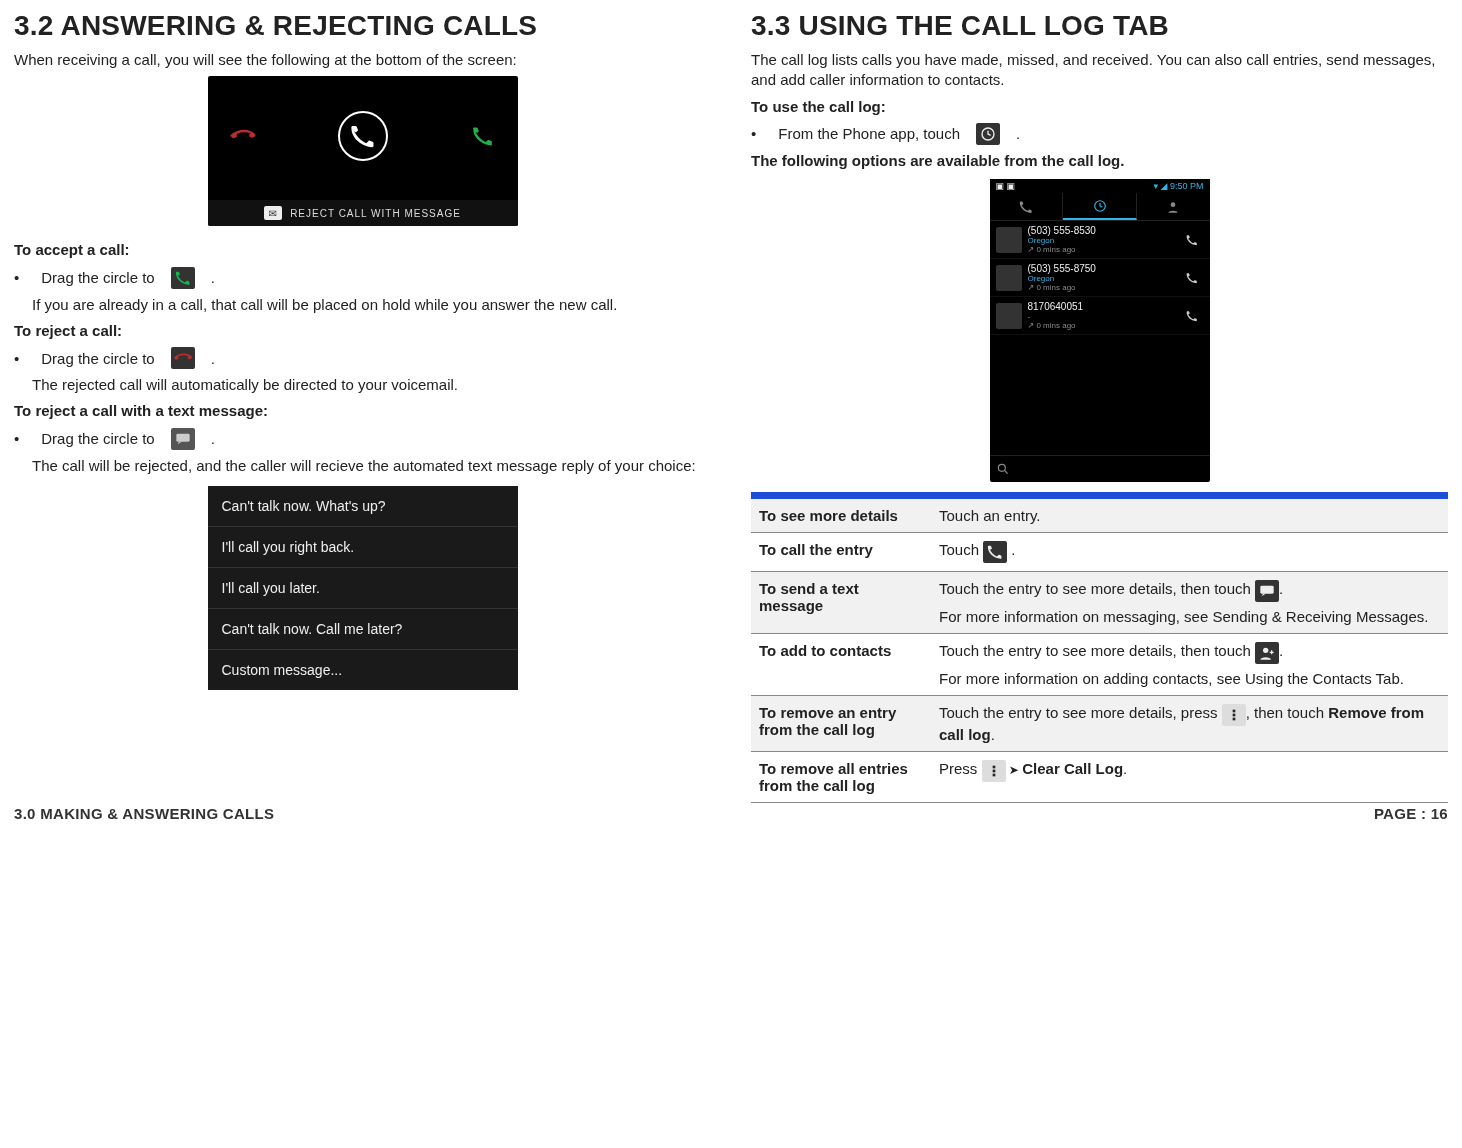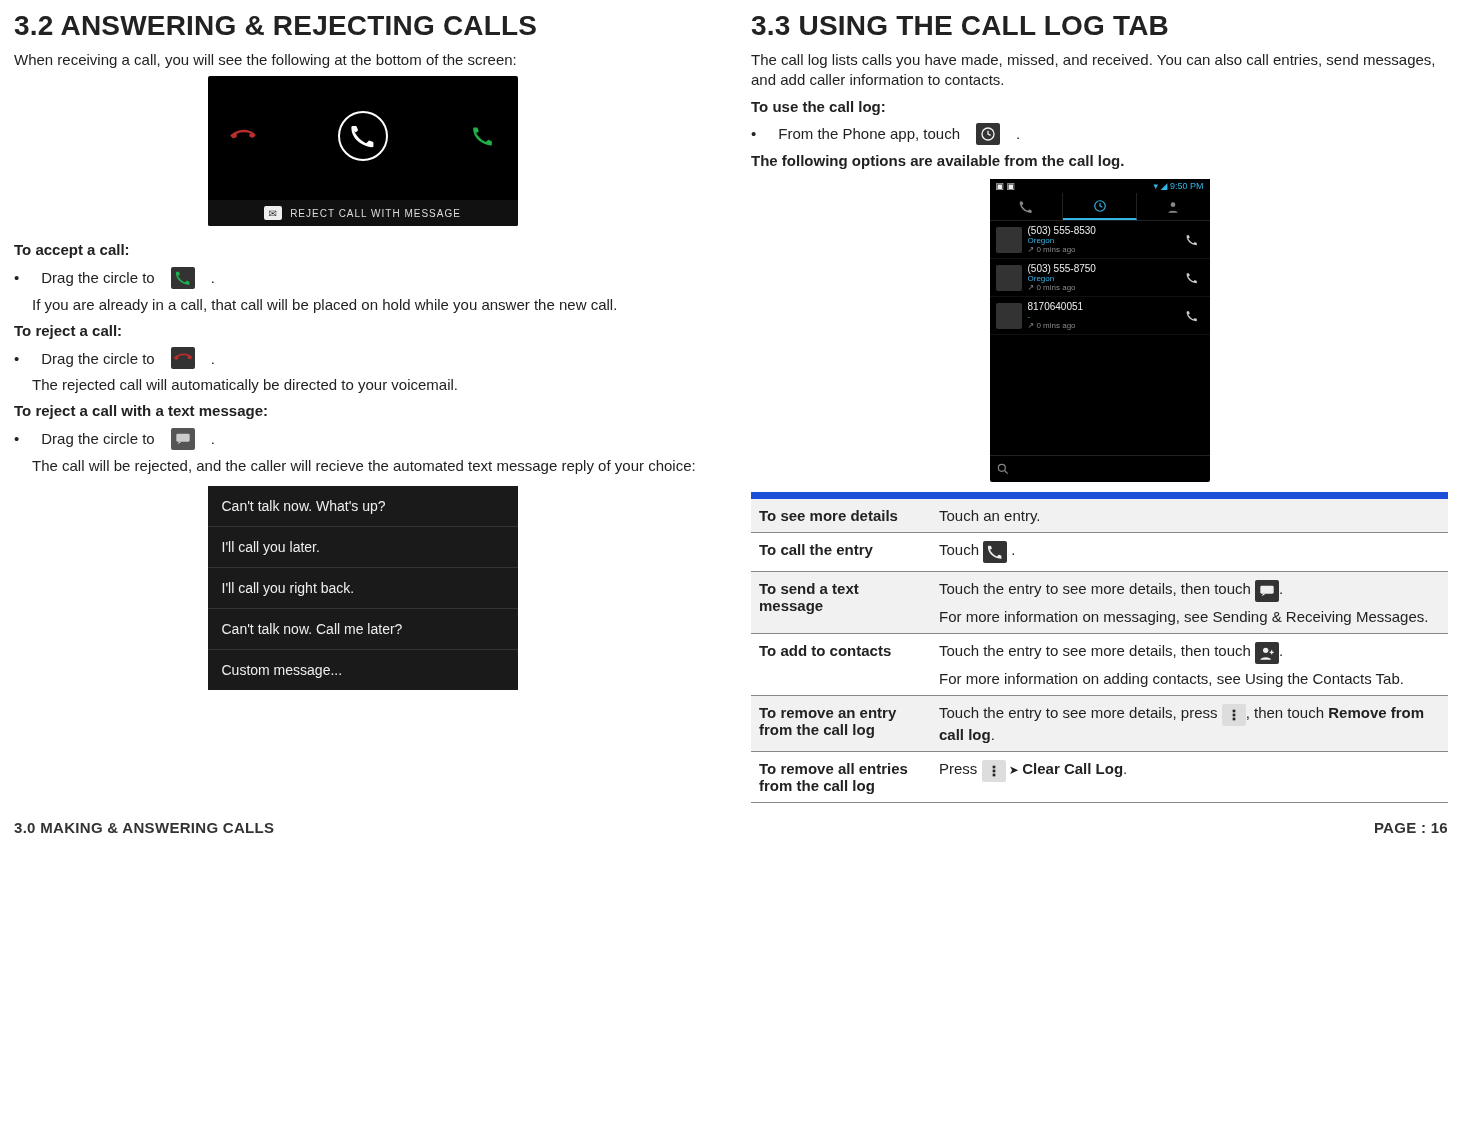--- a/index.html
+++ b/index.html
@@ -152,21 +152,21 @@
     border-bottom:1px solid #888;
   }
   table.options tr.shade td { background:#f1f1f1; }
   table.options td.key { width:180px; font-weight:700; }
   .arrow::after { content:" ➤ "; font-size:12px; }
 
   
   .footer {
     display:flex;
     justify-content:space-between;
-    margin-top:16px;
+    margin-top:2px;
     font-family:"Arial Narrow", Arial, sans-serif;
     font-stretch:condensed;
     font-weight:700;
     font-size:15px;
     letter-spacing:0.3px;
     color:#333;
   }
 
   
   svg { display:block; }
@@ -270,22 +270,22 @@
         <svg width="16" height="16" viewBox="0 0 24 24">
             <use href="#i-message"></use>
           </svg>
       </span>
       <span>.</span>
     </div>
     <p class="indent">The call will be rejected, and the caller will recieve the automated text message reply of your choice:</p>
 
     <div class="quick-replies">
       <div class="qr">Can't talk now. What's up?</div>
+      <div class="qr">I'll call you right back.</div>
       <div class="qr">I'll call you later.</div>
-      <div class="qr">I'll call you right back.</div>
       <div class="qr">Can't talk now. Call me later?</div>
       <div class="qr">Custom message...</div>
     </div>
   </div>
 
   <div class="col">
     <h2 class="section">3.3 USING THE CALL LOG TAB</h2>
     <p>The call log lists calls you have made, missed, and received. You can also call entries, send messages, and add caller information to contacts.</p>
 
     <p class="bold">To use the call log:</p>

